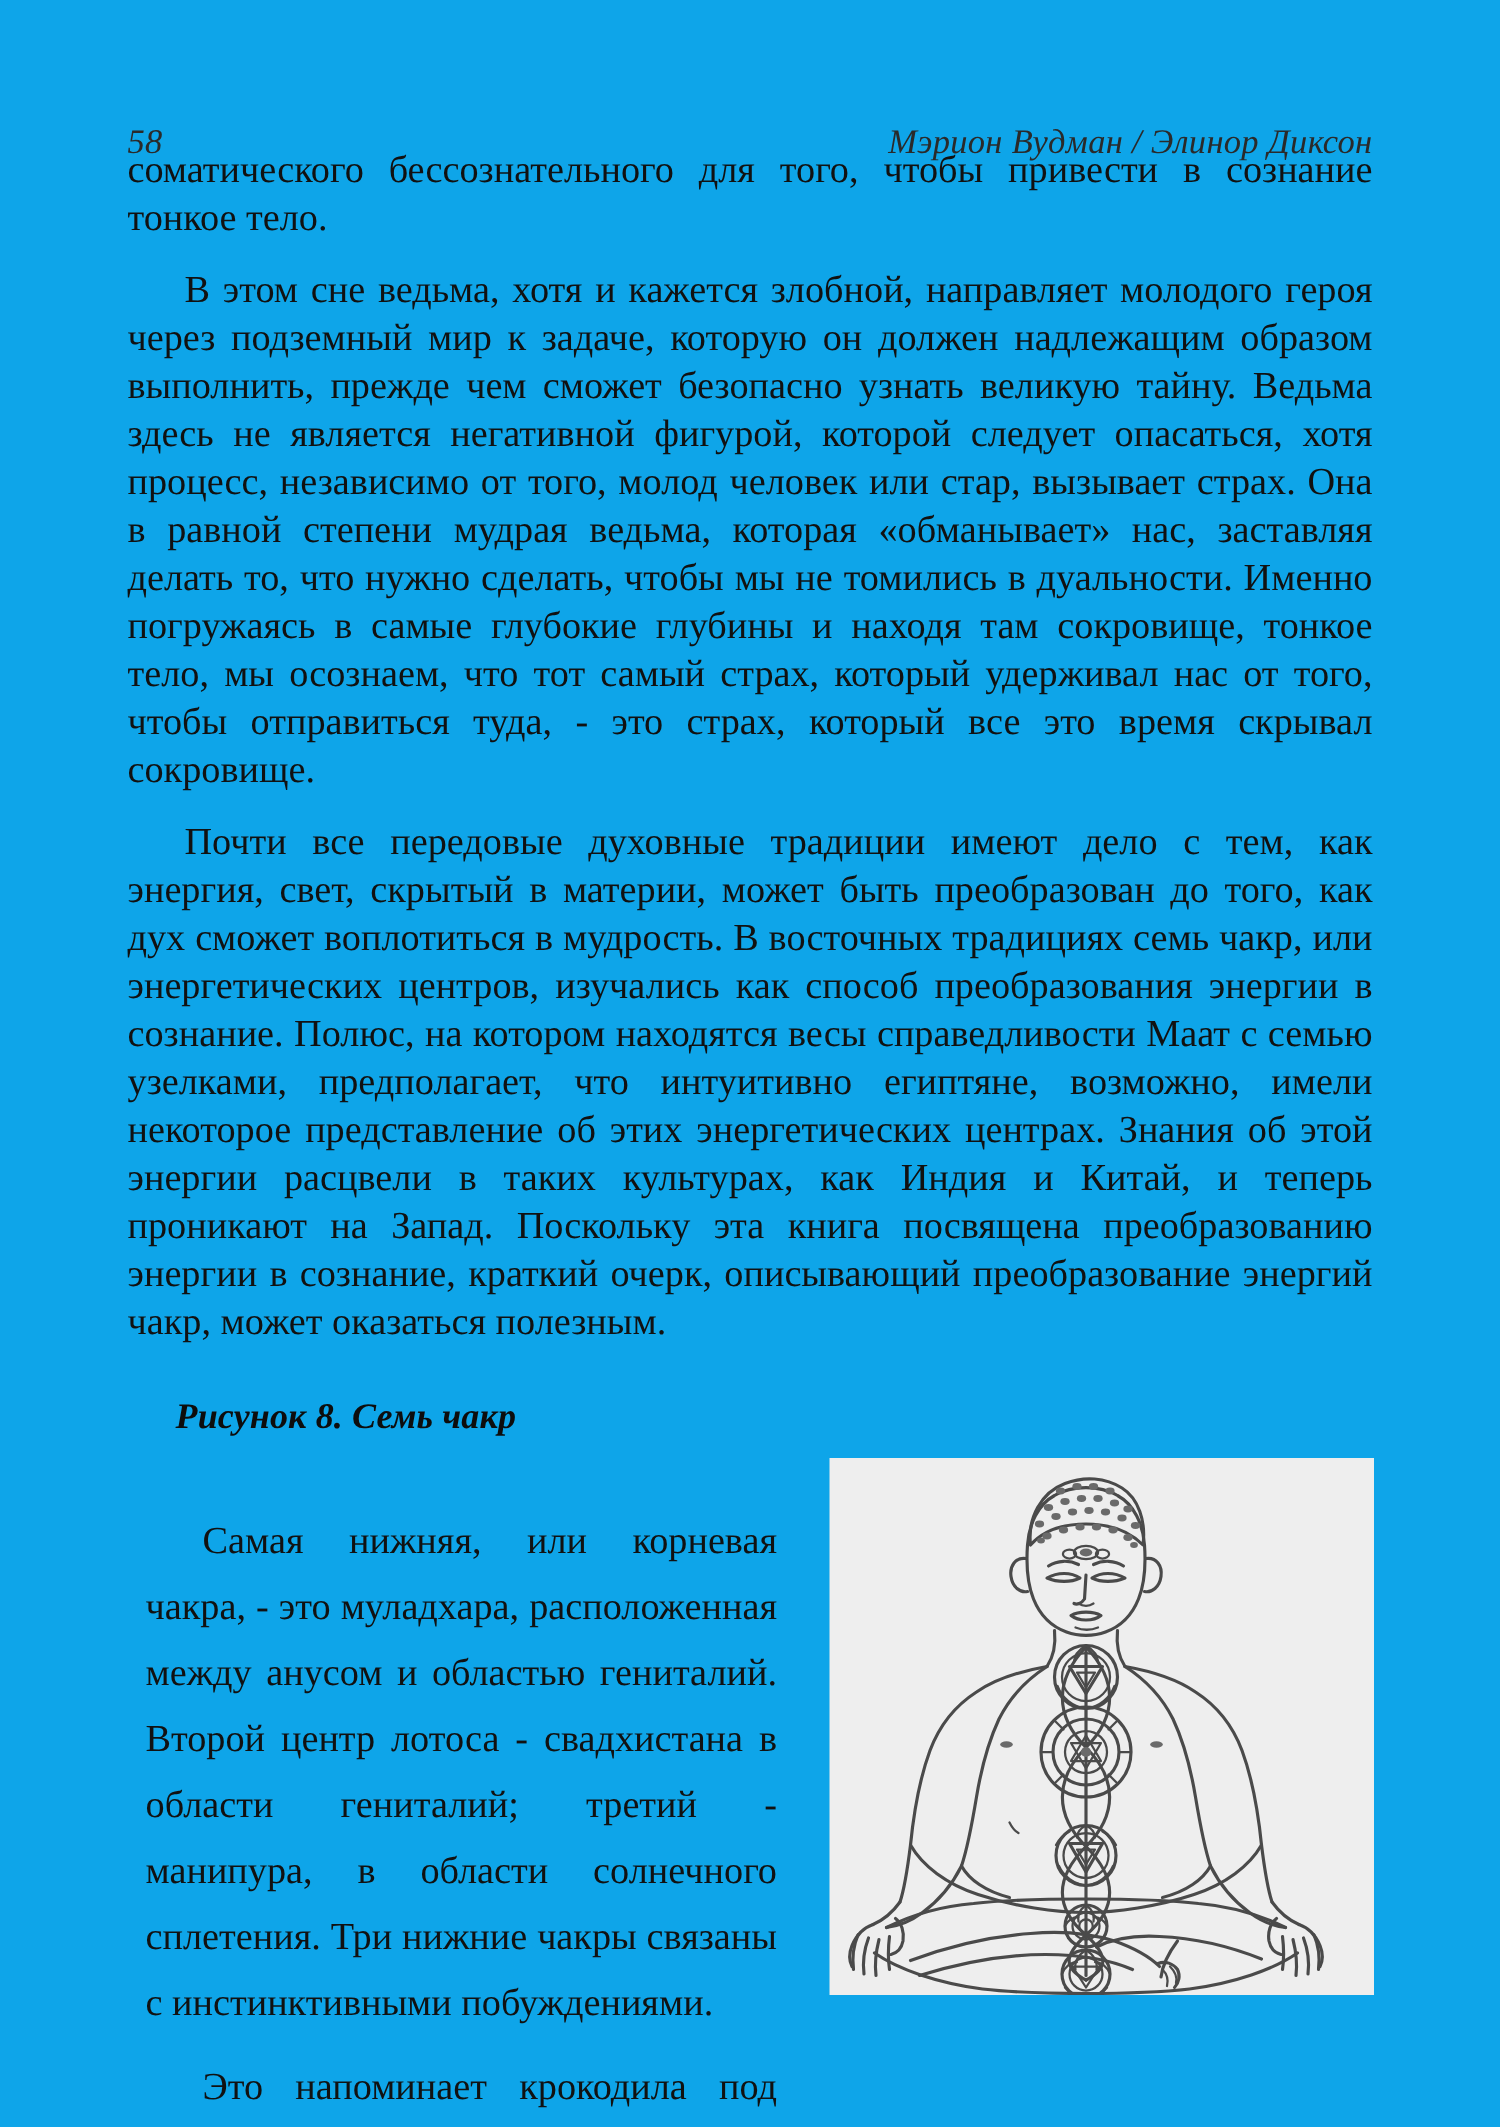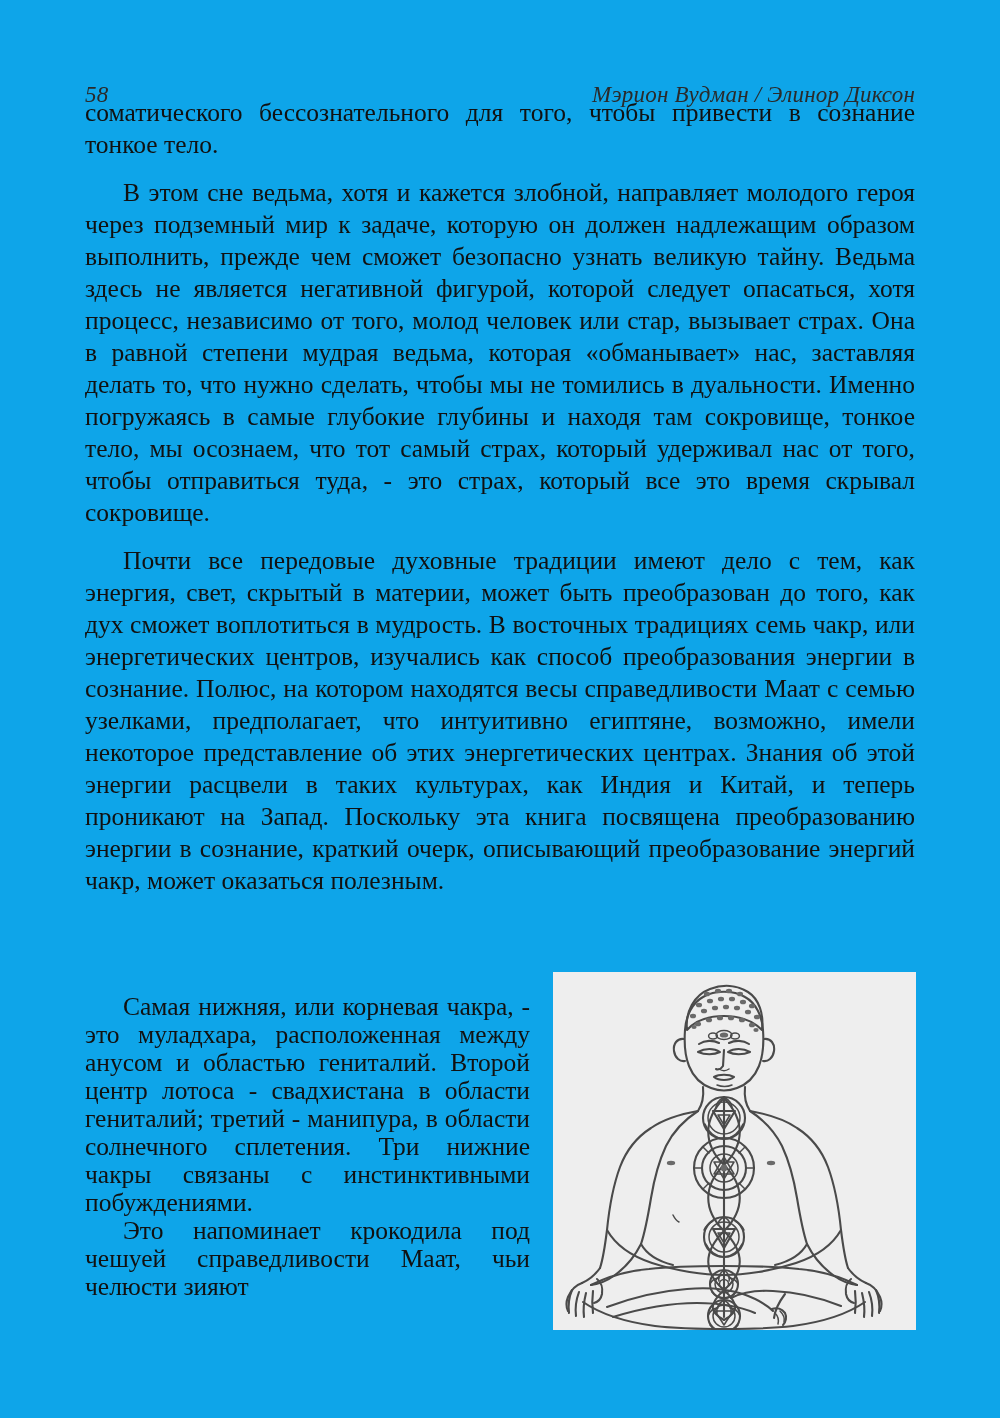--- a/index.html
+++ b/index.html
@@ -83,23 +83,23 @@
   }
 
   
   .narrow-col {
     position: absolute;
     left: 85px;
     top: 993px;
     width: 445px;
   }
   .narrow-col p {
-    margin: 0;
+    margin: 12px;
     font-size: 25.5px;
-    line-height: 28px;
+    line-height: 44px;
     text-align: justify;
     color: #111111;
   }
   .narrow-col p.indent {
     text-indent: 38px;
   }
 
   
   .figure-box {
     position: absolute;
@@ -143,20 +143,21 @@
     <span class="folio">58</span>
     <span class="authors">Мэрион Вудман / Элинор Диксон</span>
   </div>
 
   <div class="body-col">
     <p class="para">соматического бессознательного для того, чтобы привести в сознание тонкое тело.</p>
     <p class="para indent">В этом сне ведьма, хотя и кажется злобной, направляет молодого героя через подземный мир к задаче, которую он должен надлежащим образом выполнить, прежде чем сможет безопасно узнать великую тайну. Ведьма здесь не является негативной фигурой, которой следует опасаться, хотя процесс, независимо от того, молод человек или стар, вызывает страх. Она в равной степени мудрая ведьма, которая «обманывает» нас, заставляя делать то, что нужно сделать, чтобы мы не томились в дуальности. Именно погружаясь в самые глубокие глубины и находя там сокровище, тонкое тело, мы осознаем, что тот самый страх, который удерживал нас от того, чтобы отправиться туда, - это страх, который все это время скрывал сокровище.</p>
     <p class="para indent">Почти все передовые духовные традиции имеют дело с тем, как энергия, свет, скрытый в материи, может быть преобразован до того, как дух сможет воплотиться в мудрость. В восточных традициях семь чакр, или энергетических центров, изучались как способ преобразования энергии в сознание. Полюс, на котором находятся весы справедливости Маат с семью узелками, предполагает, что интуитивно египтяне, возможно, имели некоторое представление об этих энергетических центрах. Знания об этой энергии расцвели в таких культурах, как Индия и Китай, и теперь проникают на Запад. Поскольку эта книга посвящена преобразованию энергии в сознание, краткий очерк, описывающий преобразование энергий чакр, может оказаться полезным.</p>
   </div>
 
+  <div class="fig-caption">Рисунок 8. Семь чакр</div>
 
   <div class="narrow-col">
     <p class="indent">Самая нижняя, или корневая чакра, - это муладхара, расположенная между анусом и областью гениталий. Второй центр лотоса - свадхистана в области гениталий; третий - манипура, в области солнечного сплетения. Три нижние чакры связаны с инстинктивными побуждениями.</p>
     <p class="indent">Это напоминает крокодила под чешуей справедливости Маат, чьи челюсти зияют</p>
   </div>
 
   <div class="figure-box">
     <svg viewBox="0 0 363 358" preserveAspectRatio="xMidYMid meet">
 
       <path class="ln" d="M150 25 C139 31 133 44 132 58 C131 72 132 84 136 94

